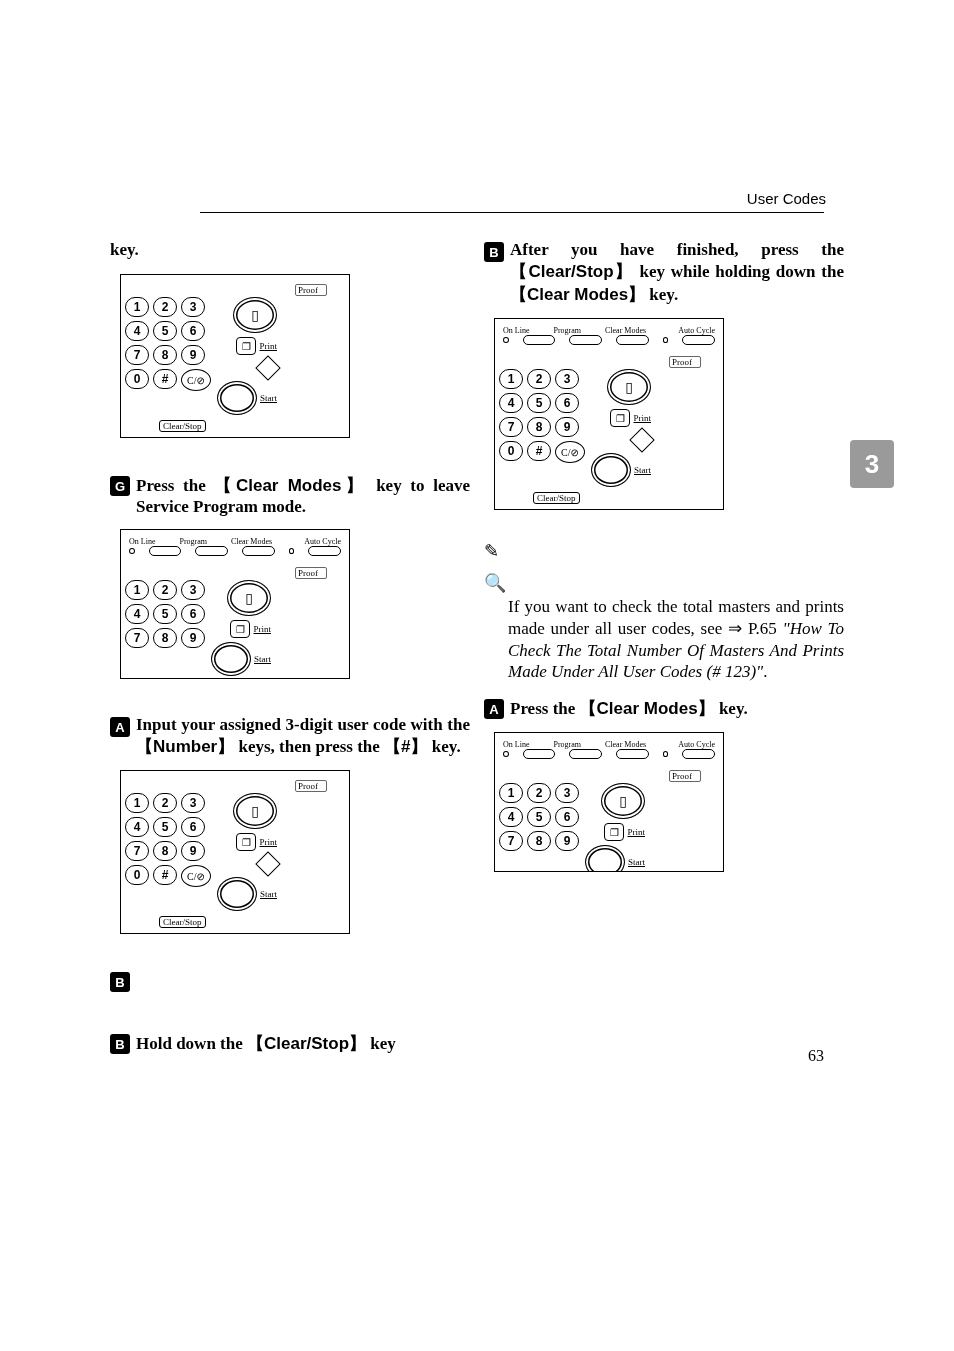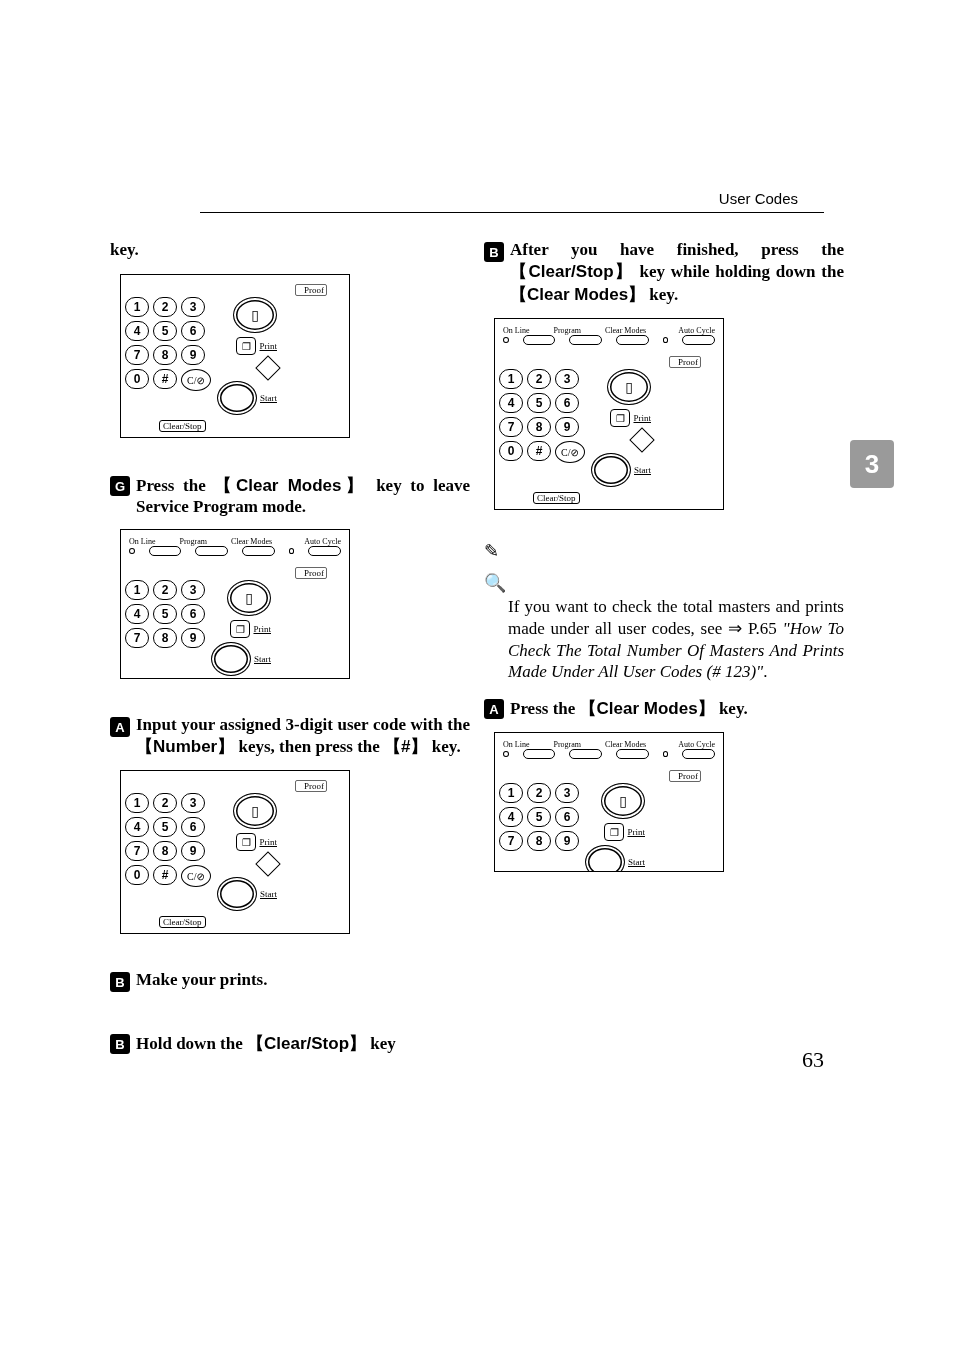--- a/index.html
+++ b/index.html
@@ -11,21 +11,21 @@
     position: relative;
     color: #000;
   }
   .page {
     padding: 180px 110px 80px 110px;
     position: relative;
   }
   .header-title {
     position: absolute;
     top: 190px;
-    right: 156px;
+    right: 128px;
     font-size: 15px;
     font-family: Arial, sans-serif;
   }
   .header-rule {
     position: absolute;
     top: 212px;
     left: 200px;
     right: 130px;
     border-top: 1.5px solid #000;
   }
@@ -70,21 +70,21 @@
   }
   .dot { width:6px;height:6px;border-radius:50%;border:1px solid #000; }
   .slot { width:34px;height:10px;border:1px solid #000;border-radius:5px; }
   .proof-label {
     font-size:9px;
     border:1px solid #666;
     padding:0 2px;
     border-radius:2px;
     display:inline-block;
     width:32px;
-    text-align:right;
+    text-align:left;
   }
   .kp-body { display:flex; gap:6px; align-items:flex-start; }
   .kp-grid { display:flex; flex-direction:column; gap:4px; }
   .kp-row { display:flex; gap:4px; }
   .kp-btn {
     width:24px;height:20px;border:1.5px solid #000;border-radius:50%/60%;
     display:flex;align-items:center;justify-content:center;
     font-size:12px;font-weight:bold;font-family:Arial,sans-serif;
   }
   .kp-right { display:flex;flex-direction:column;gap:4px;align-items:flex-end; }
@@ -135,21 +135,21 @@
   .prep-icon{font-size:18px;margin:6px 0 2px 0;}
   .prep-body{font-size:17px;margin-left:24px;text-align:justify;line-height:1.28;}
   .italic{font-style:italic;}
   .side-tab{
     position:absolute;top:440px;right:60px;width:44px;height:48px;
     background:#9a9a9a;border-radius:4px;
     display:flex;align-items:center;justify-content:center;
     color:#fff;font-family:Arial,sans-serif;font-size:26px;font-weight:bold;
   }
   .page-number{
-    position:absolute;bottom:68px;right:130px;font-size:22px;
+    position:absolute;bottom:76px;right:130px;font-size:16px;
   }
   .key-bracket{font-weight:bold;font-family:Arial,sans-serif;}
 </style>
 </head>
 <body>
 
 <div class="page">
   <div class="header-title">User Codes</div>
   <div class="header-rule"></div>
 
@@ -306,21 +306,20 @@
                 <div class="kp-oval-lg double-ring" style="width:40px;height:34px;"></div>
                 <span class="kp-side-label">Start</span>
               </div>
           </div>
         </div>
         <span class="cs-label">Clear/Stop</span>
       </div>
 
       <div class="step">
         <span class="step-num">B</span>
-        <span class="step-text">Make your prints.</span>
       </div>
 
       <div class="step" style="margin-top:34px;">
         <span class="step-num">B</span>
         <span class="step-text">
           <span>Hold down the </span><span class="key-bracket">【</span><span class="keylabel">Clear/Stop</span><span class="key-bracket">】</span><span> key</span>
         </span>
       </div>
     </div>
 

